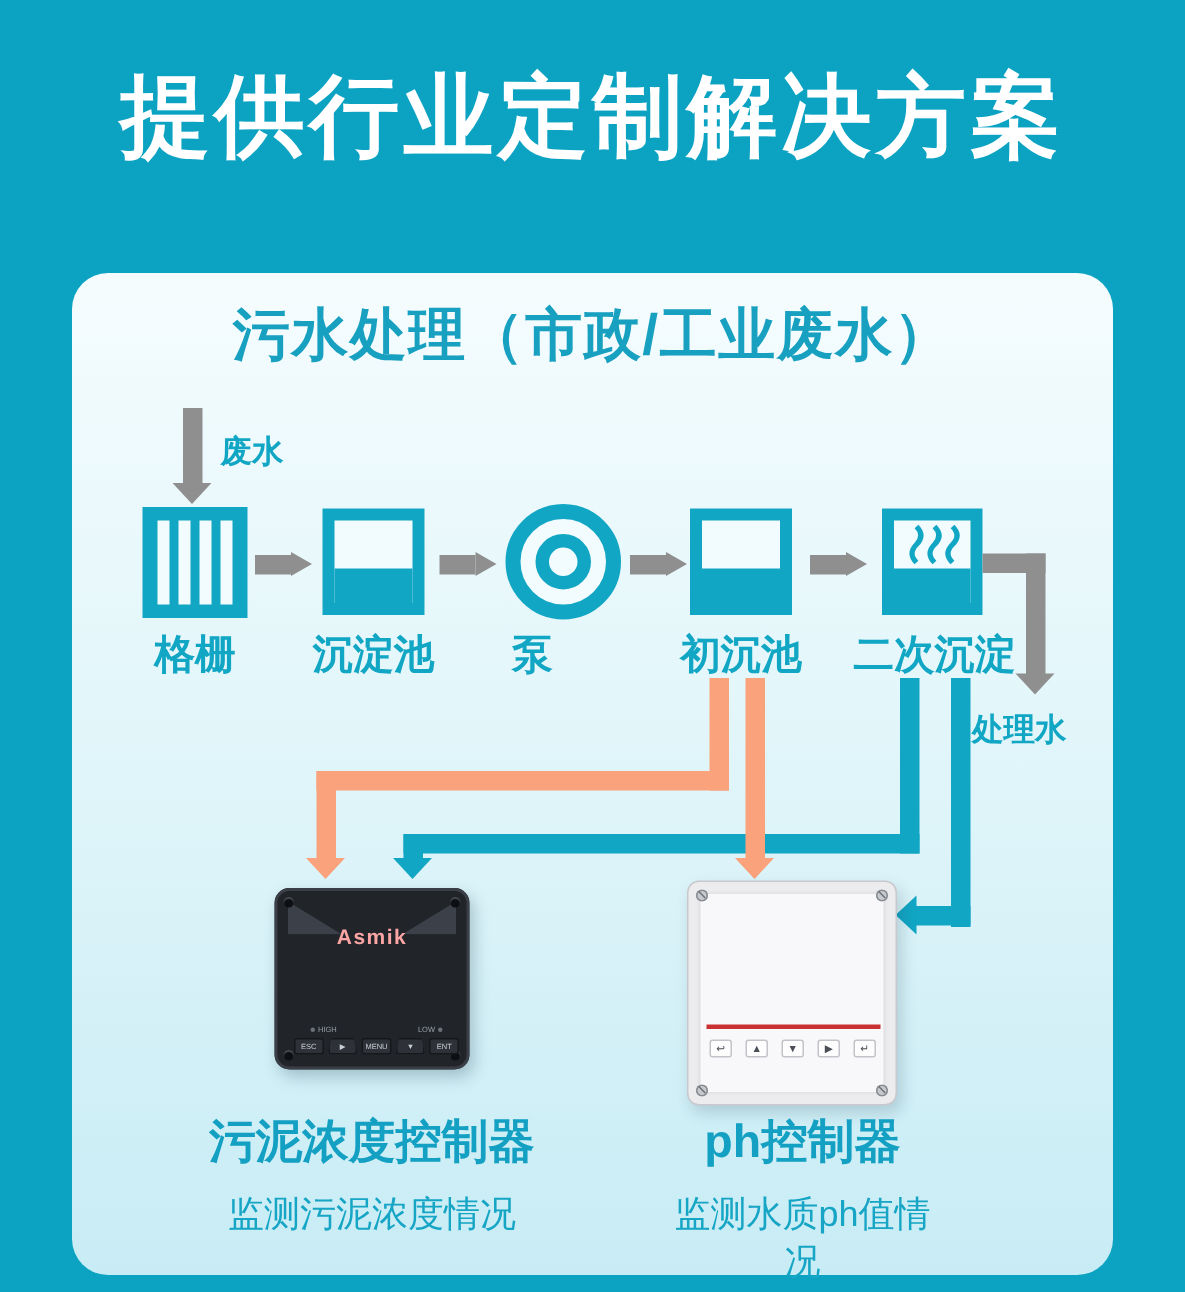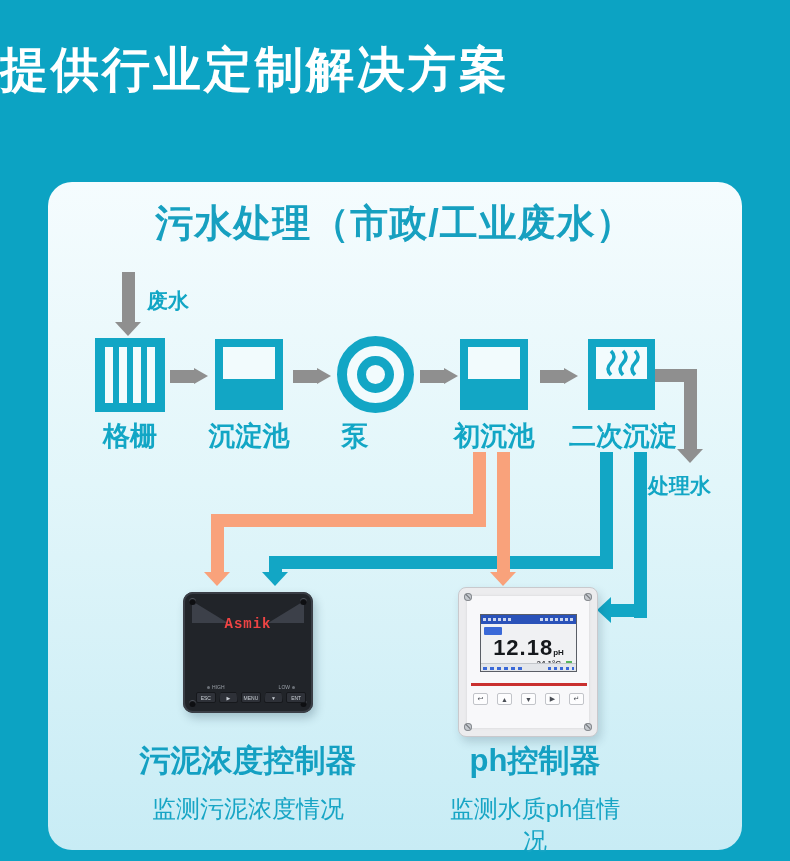--- a/index.html
+++ b/index.html
@@ -3,22 +3,22 @@
 <meta charset="utf-8">
 <style>
   :root{
     --bg:#0ca3c3; --accent:#12a6c5; --orange:#f9a27b; --gray:#8f8f8f;
   }
   *{margin:0;padding:0;box-sizing:border-box;}
   html,body{background:#0ca3c3;}
   body{font-family:"Liberation Sans","DejaVu Sans",sans-serif;}
   #stage{position:relative;width:790px;height:861px;background:var(--bg);overflow:hidden;}
 
-  .banner-title{position:absolute;left:0;top:38px;width:790px;text-align:left;
-    color:#ffffff;font-size:48px;font-weight:bold;letter-spacing:3px;}
+  .banner-title{position:absolute;left:0;top:38px;width:790px;text-align:center;
+    color:#ffffff;font-size:60px;font-weight:bold;letter-spacing:3px;}
 
   .card{position:absolute;left:48px;top:182px;width:694px;height:668px;border-radius:24px;
     background:linear-gradient(180deg,#f5fcfe 0%,#e2f6fa 45%,#c8ecf5 100%);}
 
   .card-title{position:absolute;left:48px;top:198px;width:694px;text-align:center;
     color:#17a0c0;font-size:38px;font-weight:bold;letter-spacing:1px;}
 
   
   .vbar{position:absolute;width:13px;background:var(--gray);}
   .hbar{position:absolute;height:13px;background:var(--gray);}
@@ -55,22 +55,22 @@
   .t-orange{border-top-color:var(--orange);}
 
   
   .dev-black{position:absolute;left:183px;top:592px;width:130px;height:121px;background:#212429;
     border-radius:10px;box-shadow:inset 0 0 0 2px #3a3e46,3px 5px 10px rgba(20,50,70,.25);}
   .accent-tl,.accent-tr{position:absolute;top:9px;width:36px;height:22px;background:#3c4049;}
   .accent-tl{left:9px;clip-path:polygon(0 0,100% 100%,0 100%);}
   .accent-tr{right:9px;clip-path:polygon(100% 0,100% 100%,0 100%);}
   .screw-b{position:absolute;width:7px;height:7px;border-radius:50%;background:#0e0f12;
     box-shadow:inset 0 1px 1px #565b63;}
-  .brand{position:absolute;left:0;top:24px;width:100%;text-align:center;color:#ef4444;
-    font-size:14px;font-weight:bold;letter-spacing:1px;font-family:Liberation Mono, monospace;}
+  .brand{position:absolute;left:0;top:24px;width:100%;text-align:center;color:#fca5a5;
+    font-size:14px;font-weight:bold;letter-spacing:1px;}
   .lcd{position:absolute;left:21px;top:42px;width:94px;height:48px;background:#badff0;
     border:1px solid #55595f;border-radius:2px;padding:3px 5px;}
   .lcd-line1{font-size:7px;font-weight:bold;color:#2b52ae;}
   .lcd-read{display:flex;align-items:flex-end;margin-top:1px;}
   .lcd-value{font-size:25px;font-weight:bold;color:#1f47d2;line-height:.95;letter-spacing:-1px;}
   .lcd-unit{font-size:7px;font-weight:bold;color:#1f47d2;margin-left:2px;}
   .led-row{position:absolute;left:22px;top:92px;width:92px;display:flex;justify-content:space-between;
     font-size:5px;color:#9aa0a8;align-items:center;}
   .led{width:3px;height:3px;border-radius:50%;background:#6b7077;display:inline-block;margin:0 2px;}
   .kbtn-row{position:absolute;left:13px;top:100px;width:110px;display:flex;gap:3px;}
@@ -216,30 +216,20 @@
       <span class="kbtn">ENT</span>
     </div>
   </div>
 
   <div class="dev-white">
     <div class="face"></div>
     <div class="screw-w" style="left:5px;top:5px;"></div>
     <div class="screw-w" style="right:5px;top:5px;"></div>
     <div class="screw-w" style="left:5px;bottom:5px;"></div>
     <div class="screw-w" style="right:5px;bottom:5px;"></div>
-    <div class="ph-screen">
-      <div class="ph-head"></div>
-      <div class="ph-badge"></div>
-      <div class="ph-read">
-        <span>12.18</span><span class="u">pH</span>
-      </div>
-      <div class="ph-temp">24.1°C</div>
-      <div class="ph-green"></div>
-      <div class="ph-foot"></div>
-    </div>
     <div class="ph-redline"></div>
     <div class="ph-btnrow">
       <span class="ph-btn">↩</span>
       <span class="ph-btn">▲</span>
       <span class="ph-btn">▼</span>
       <span class="ph-btn">▶</span>
       <span class="ph-btn">↵</span>
     </div>
   </div>
 

